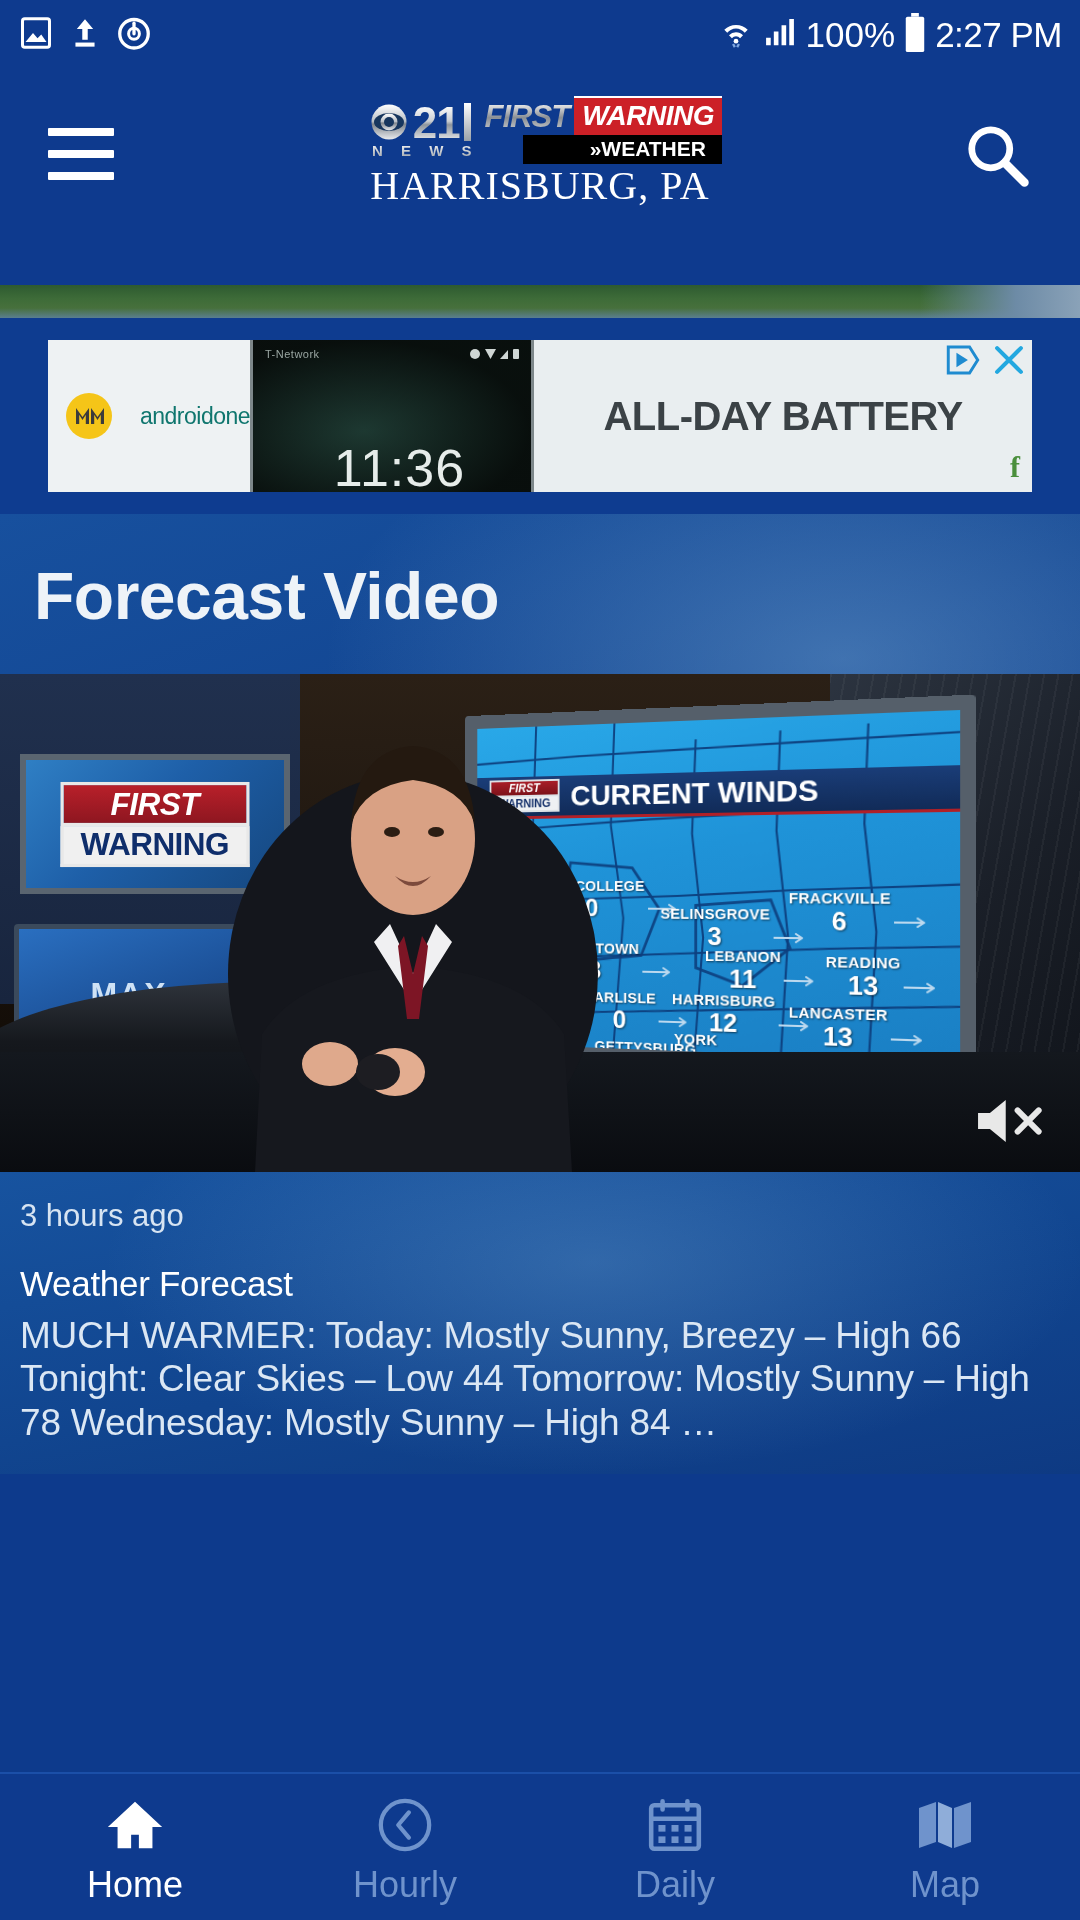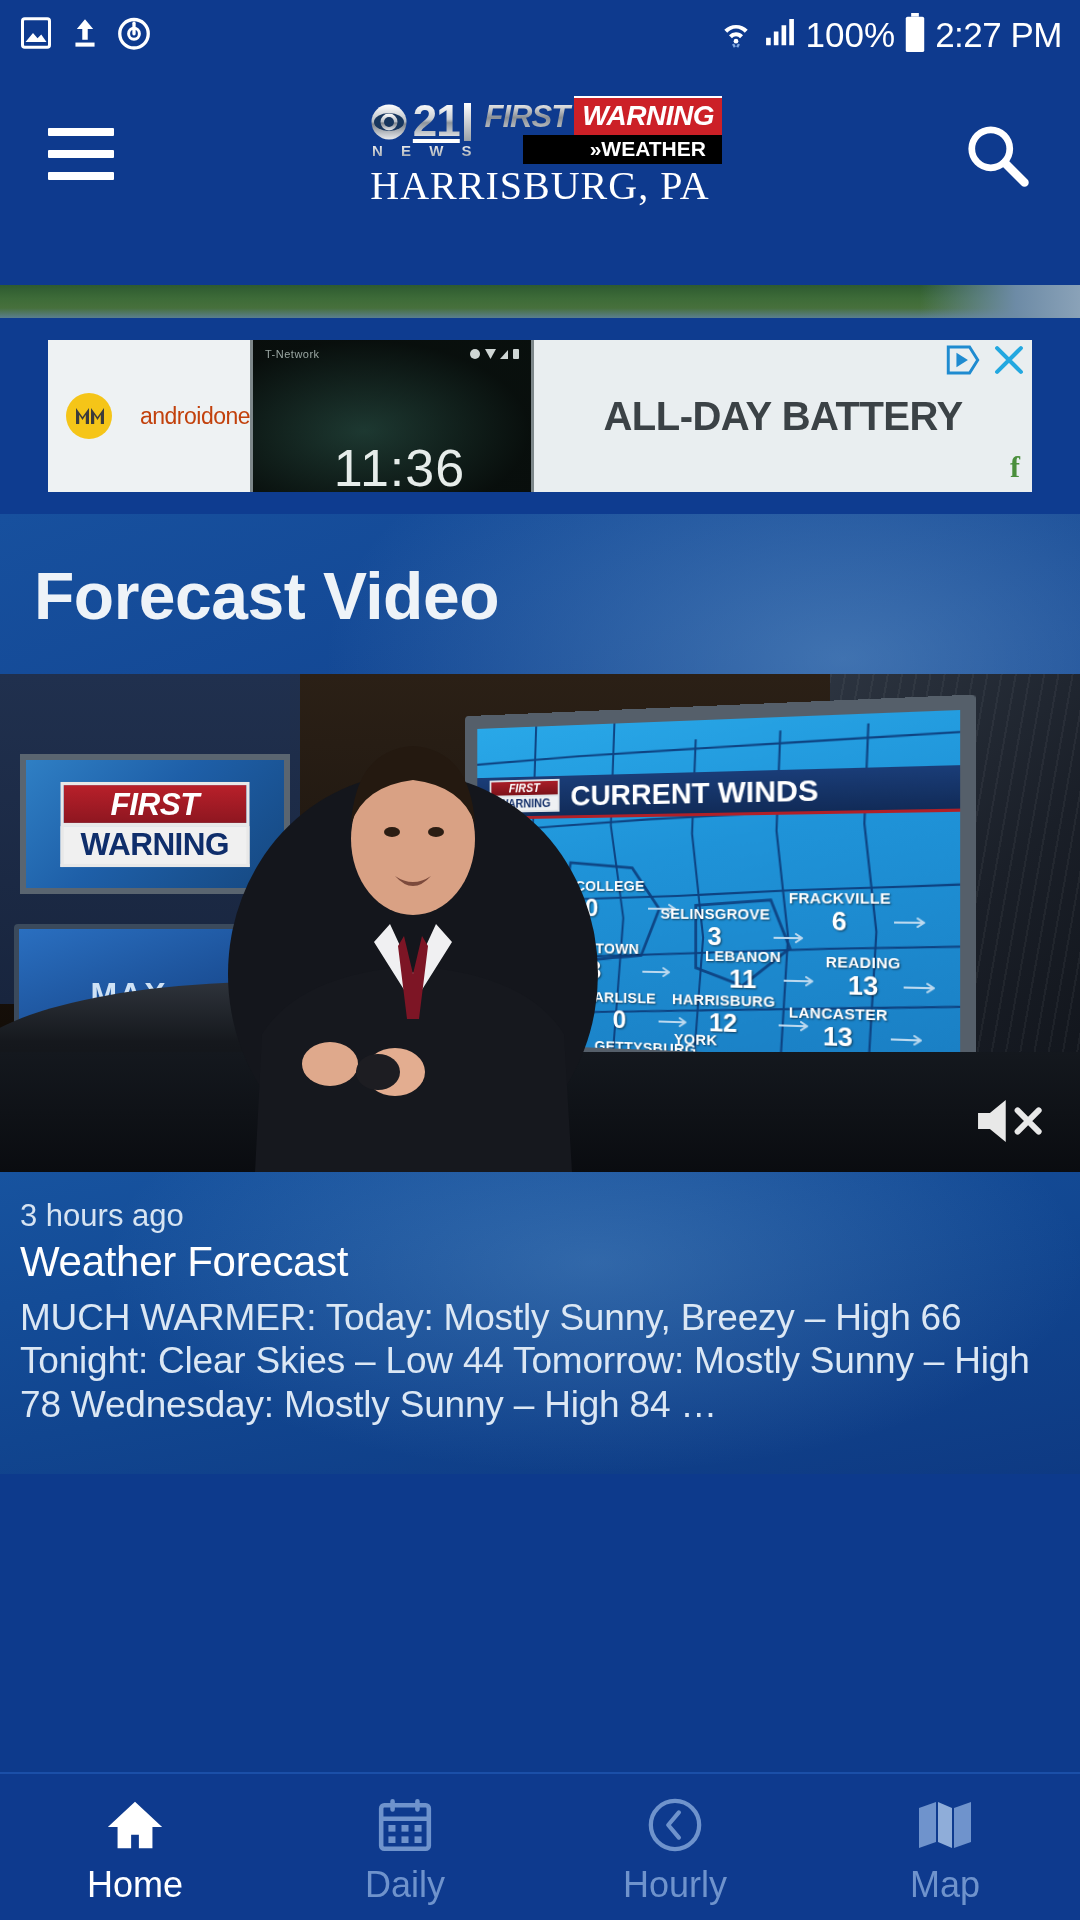--- a/index.html
+++ b/index.html
@@ -42,21 +42,21 @@
   .hamburger span { display:block; height:8px; background:#fff; border-radius:1px; }
   .search-btn {
     position:absolute; right:48px; top:50px;
     width:70px; height:70px;
   }
   .logo-wrap {
     display:flex; align-items:center; justify-content:center;
     gap:6px; height:62px; margin-top:12px;
   }
   .cbs-block { display:flex; flex-direction:column; align-items:center; }
-  .cbs-row { display:flex; align-items:flex-start; gap:1px;text-decoration:underline; }
+  .cbs-row { display:flex; align-items:flex-end; gap:1px; }
   .eye { width:46px; height:38px; }
   .num21 {
     font-size:44px; font-weight:bold; line-height:36px;
     background:linear-gradient(180deg,#ffffff 0%,#c9cdd2 45%,#8d949c 55%,#e8eaec 100%);
     -webkit-background-clip:text; background-clip:text; color:transparent;
     font-family:"Liberation Sans", sans-serif;
     letter-spacing:-1px;
   }
   .bar21 {
     width:7px; height:38px; margin-left:3px;
@@ -119,21 +119,21 @@
   .ad-left {
     width:202px; background:#eef2f3;
     display:flex; align-items:center; gap:14px; padding-left:18px;
   }
   .moto-logo {
     width:46px; height:46px; border-radius:50%;
     background:#f5c518; display:flex; align-items:center; justify-content:center;
     flex:0 0 auto;
   }
   .ad-divider { width:2px; height:62px; background:#c3cccf; }
-  .ad-brand { font-size:23px; color:#c2410c; letter-spacing:-0.5px; }
+  .ad-brand { font-size:23px; color:#0f766e; letter-spacing:-0.5px; }
   .ad-phone {
     width:284px; background:#0b0d0c; position:relative;
     background-image:
       radial-gradient(ellipse at 40% 60%, rgba(40,80,70,0.55) 0%, rgba(8,14,12,0.9) 70%),
       linear-gradient(160deg,#0d1412 0%,#101c18 50%,#0a0f0d 100%);
     border-left:3px solid #7d878a; border-right:3px solid #7d878a;
   }
   .ad-phone-status {
     position:absolute; top:8px; right:10px;
     display:flex; gap:6px; align-items:center;
@@ -313,22 +313,22 @@
   
   .article {
     background:
       radial-gradient(ellipse 700px 300px at 55% 30%, rgba(120,175,220,0.30) 0%, rgba(20,75,155,0) 70%),
       linear-gradient(170deg,#17539f 0%,#11458f 55%,#0e3a83 100%);
     padding:26px 32px 20px 20px;
     height:302px;
   }
   .art-time { font-size:31px; color:#d7e4f2; font-weight:400; }
   .art-title {
-    font-size:42px; color:#ffffff; font-weight:400;
-    margin-top:4px; letter-spacing:-0.3px;
+    font-size:35px; color:#ffffff; font-weight:400;
+    margin-top:30px; letter-spacing:-0.3px;
   }
   .art-desc {
     font-size:37px; color:#dbe7f4; font-weight:400;
     margin-top:10px; line-height:1.17; letter-spacing:-0.2px;
   }
 
   
   .bottomnav {
     position:absolute; left:0; bottom:0; width:1080px; height:148px;
     background:#0e3a8e;
@@ -670,49 +670,49 @@
     <span class="nav-icon">
       <svg width="62" height="56" viewBox="0 0 32 28">
         <path d="M16 2L2 15h5v11h7v-7h4v7h7V15h5z" fill="#ffffff"></path>
       </svg>
     </span>
     <span class="nav-label">Home</span>
   </div>
 
   <div class="nav-item">
     <span class="nav-icon">
+      <svg width="62" height="58" viewBox="0 0 30 30">
+        <circle cx="15" cy="15" r="12.5" fill="none" stroke="#6f93cc" stroke-width="2.2"></circle>
+        <path d="M17 8.5L11.5 15l5.5 6.5" fill="none" stroke="#6f93cc" stroke-width="2.2" stroke-linecap="round" stroke-linejoin="round"></path>
+      </svg>
+    </span>
+    <span class="nav-label">Hourly</span>
+  </div>
+
+  <div class="nav-item">
+    <span class="nav-icon">
       <svg width="58" height="58" viewBox="0 0 28 28">
         <rect x="2.5" y="4.5" width="23" height="21" rx="1.5" fill="none" stroke="#6f93cc" stroke-width="2.2"></rect>
         <path d="M2.5 11h23" stroke="#6f93cc" stroke-width="2.2"></path>
         <path d="M8 2.5v4M20 2.5v4" stroke="#6f93cc" stroke-width="2.2" stroke-linecap="round"></path>
         <g fill="#6f93cc">
           <rect x="6" y="14" width="3.4" height="3.2"></rect>
             <rect x="12.3" y="14" width="3.4" height="3.2"></rect>
             <rect x="18.6" y="14" width="3.4" height="3.2"></rect>
           <rect x="6" y="19.5" width="3.4" height="3.2"></rect>
             <rect x="12.3" y="19.5" width="3.4" height="3.2"></rect>
             <rect x="18.6" y="19.5" width="3.4" height="3.2"></rect>
         </g>
       </svg>
     </span>
     <span class="nav-label">Daily</span>
   </div>
 
   <div class="nav-item">
     <span class="nav-icon">
-      <svg width="62" height="58" viewBox="0 0 30 30">
-        <circle cx="15" cy="15" r="12.5" fill="none" stroke="#6f93cc" stroke-width="2.2"></circle>
-        <path d="M17 8.5L11.5 15l5.5 6.5" fill="none" stroke="#6f93cc" stroke-width="2.2" stroke-linecap="round" stroke-linejoin="round"></path>
-      </svg>
-    </span>
-    <span class="nav-label">Hourly</span>
-  </div>
-
-  <div class="nav-item">
-    <span class="nav-icon">
       <svg width="60" height="58" viewBox="0 0 30 28">
         <path d="M2 5.5l8.5-3v20l-8.5 3z" fill="#6f93cc"></path>
         <path d="M11.5 2.5l7 3v20l-7-3z" fill="#8fadd9"></path>
         <path d="M19.5 5.5l8.5-3v20l-8.5 3z" fill="#6f93cc"></path>
       </svg>
     </span>
     <span class="nav-label">Map</span>
   </div>
 
 </div>

